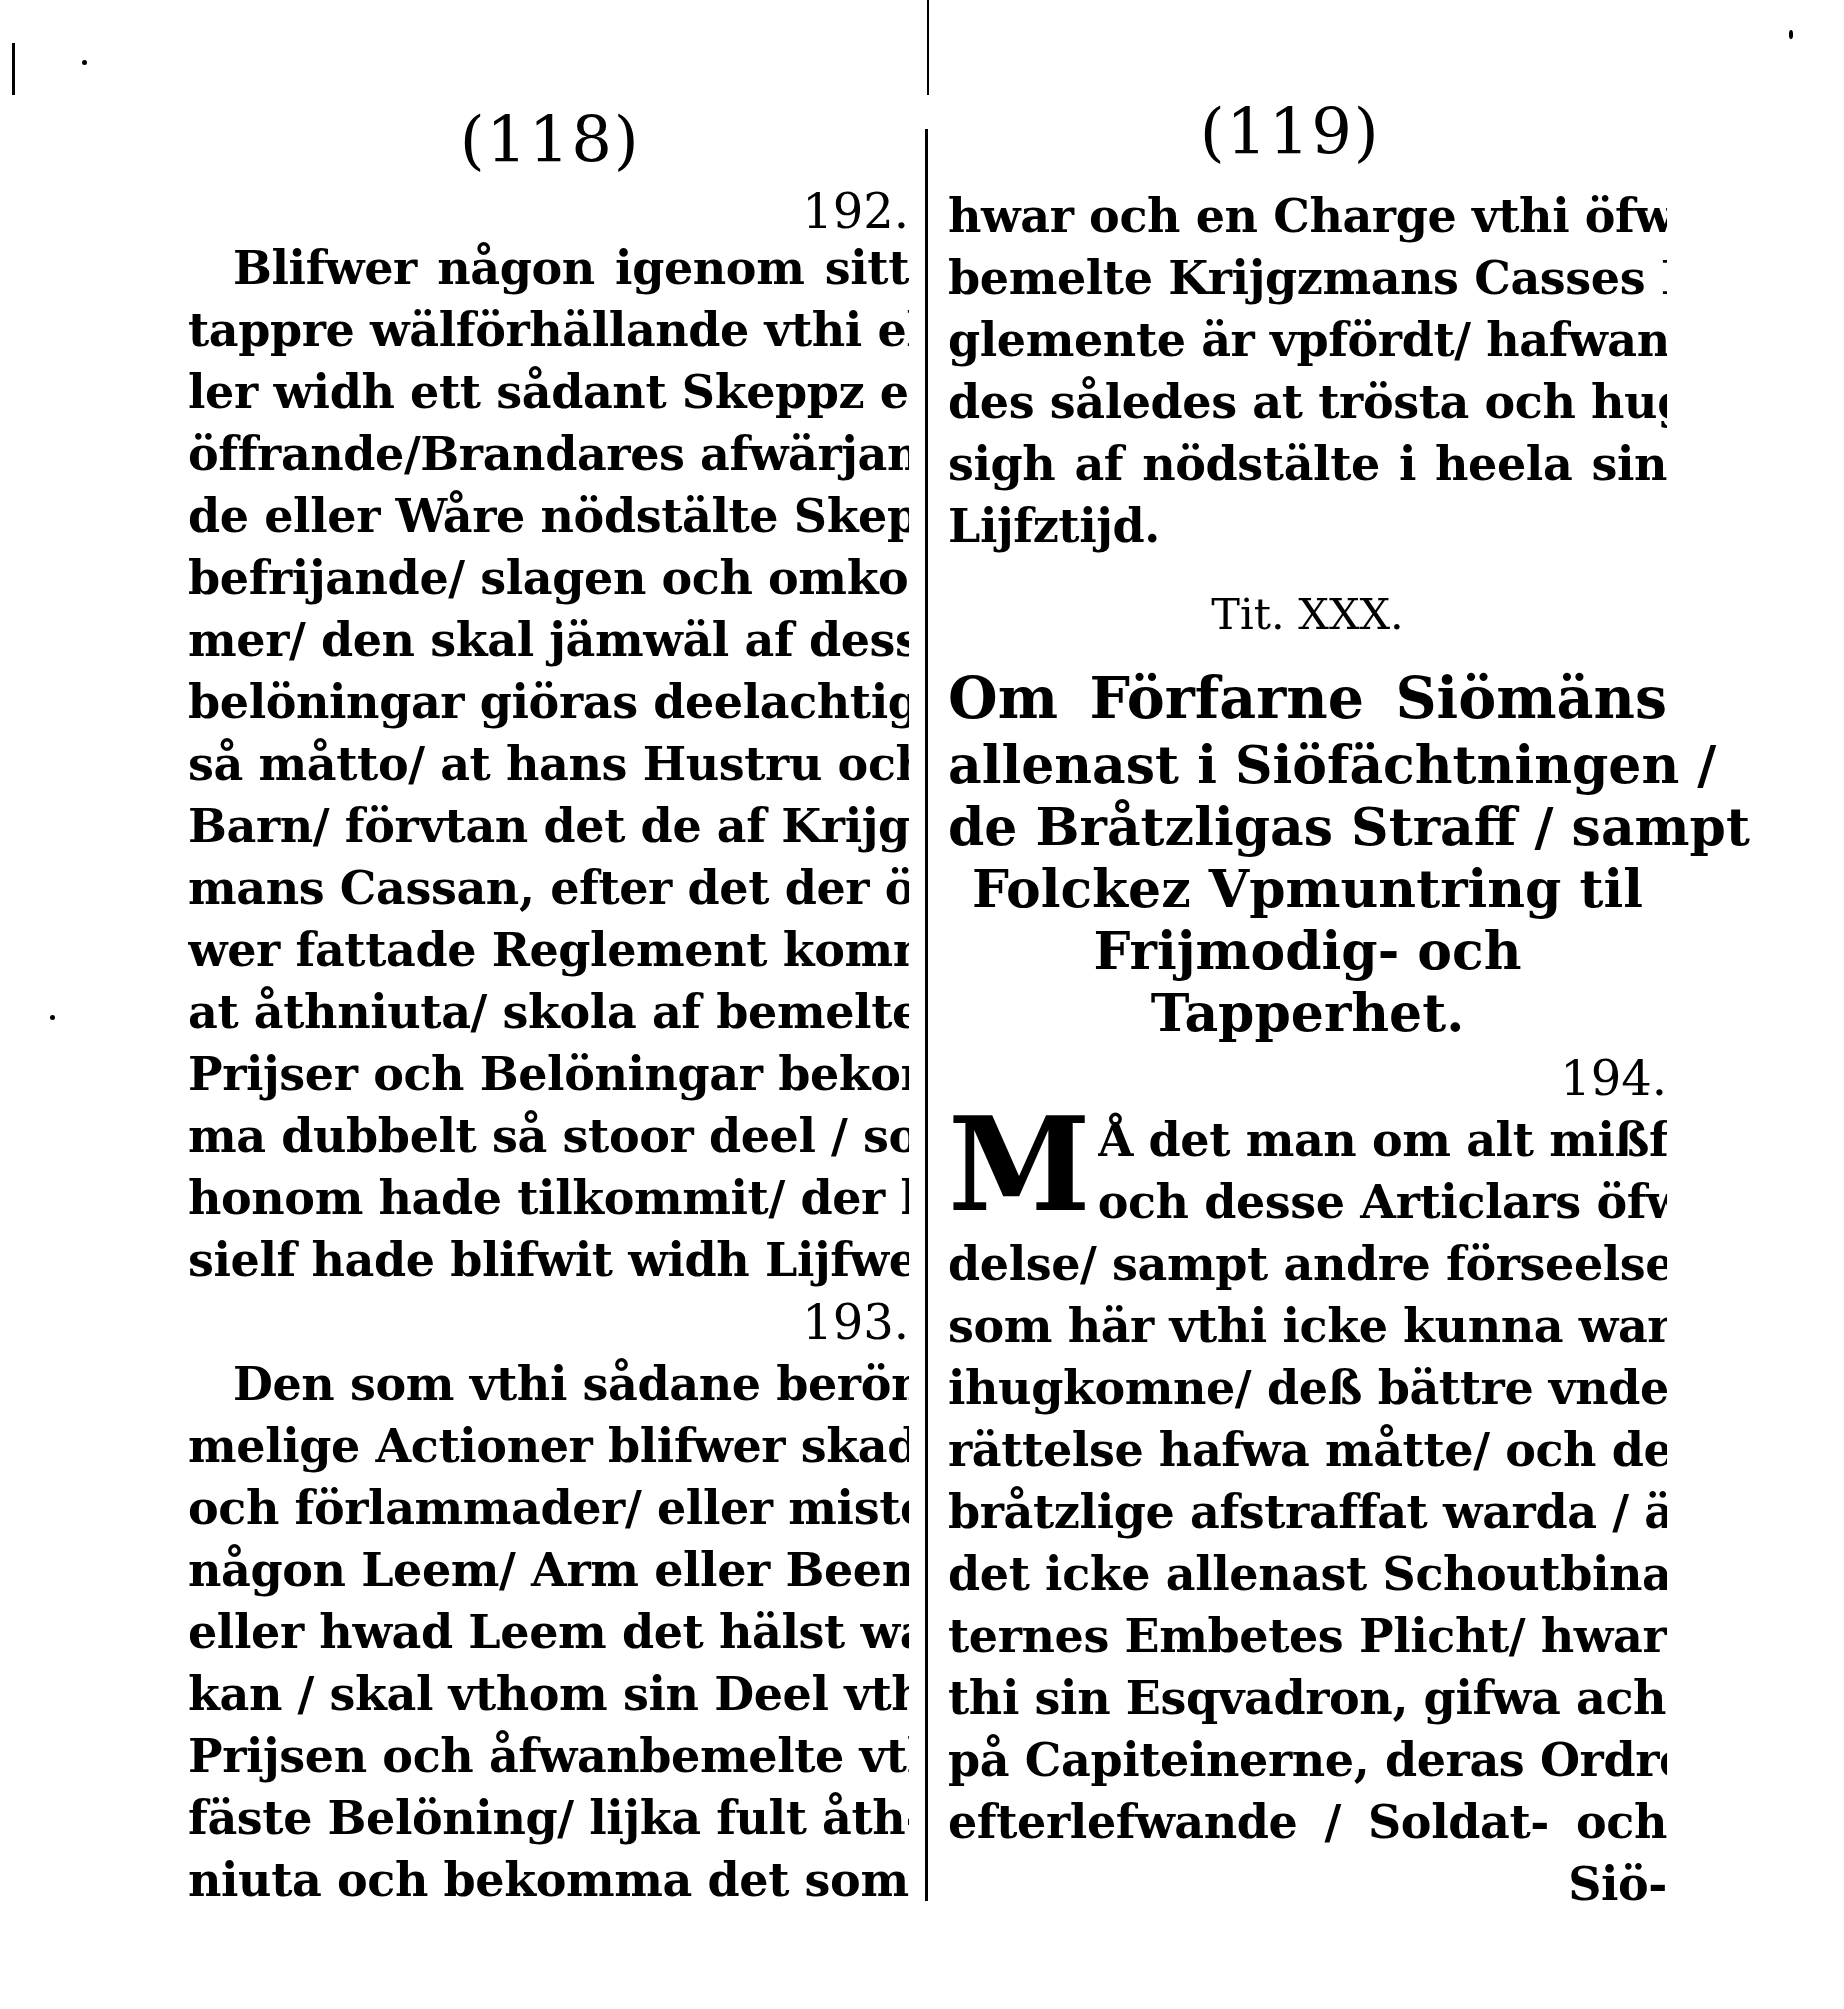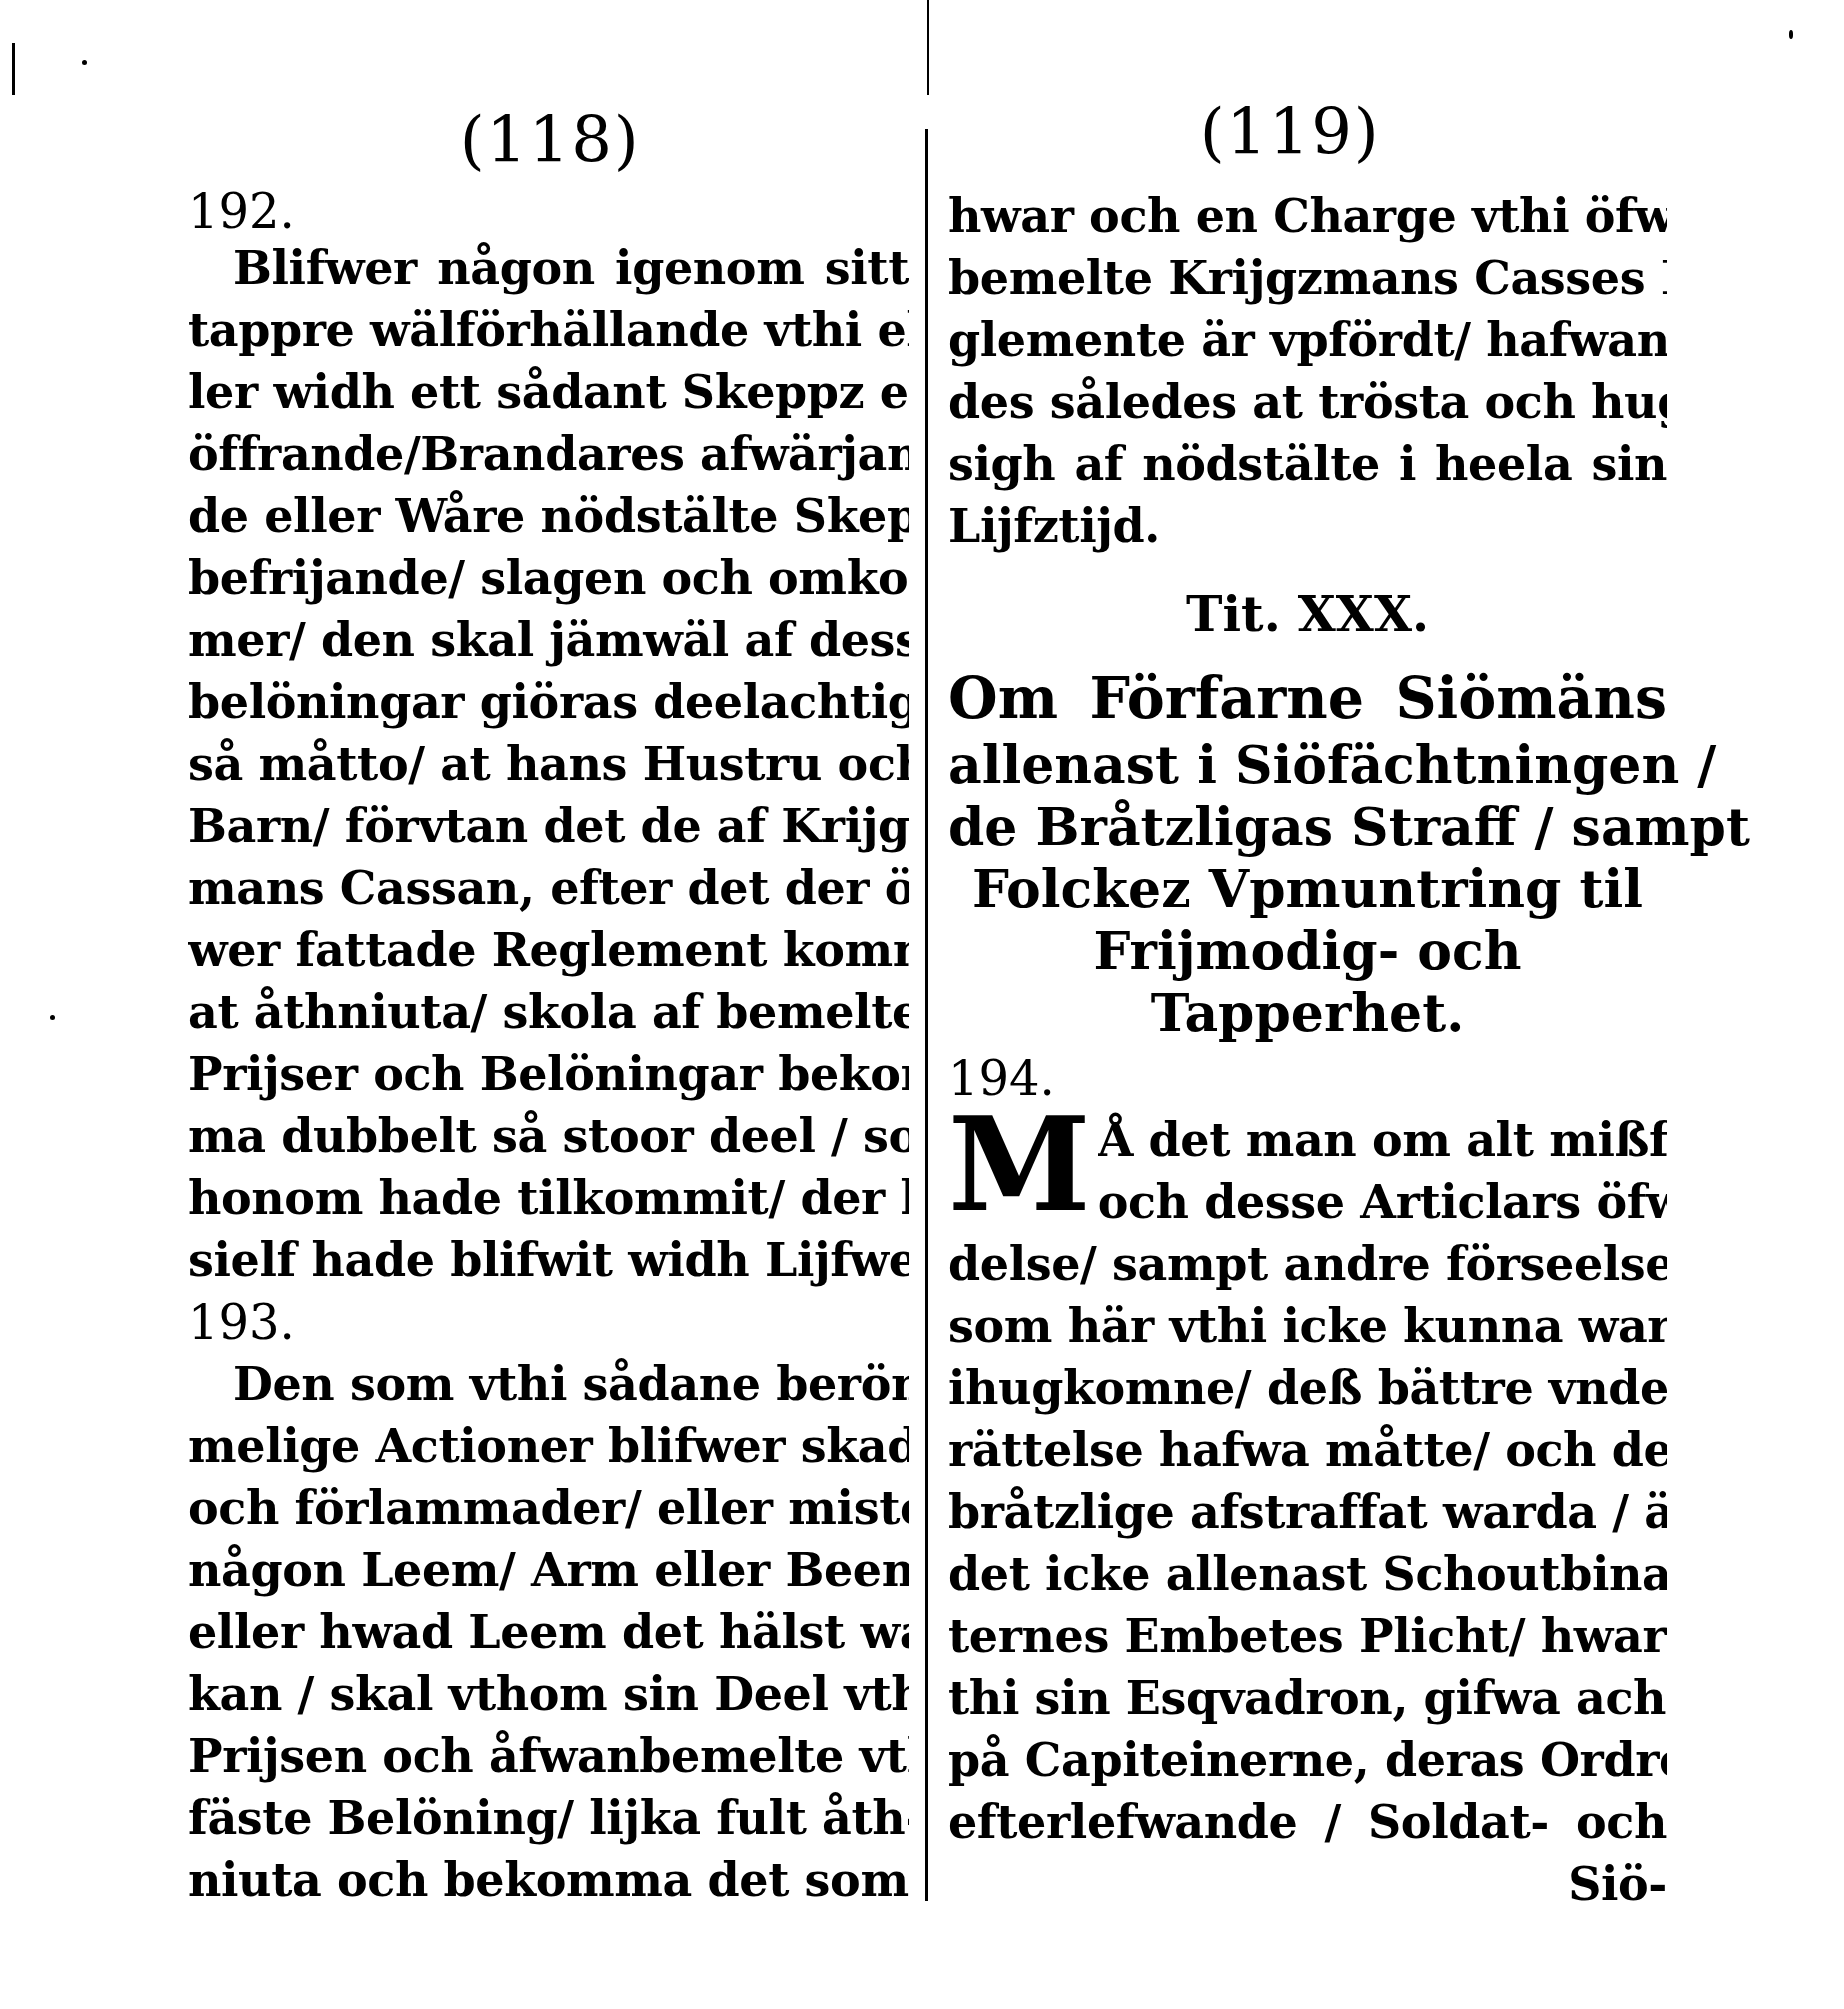--- a/index.html
+++ b/index.html
@@ -8,22 +8,22 @@
   .page { position:absolute; top:0; }
   #left-page { left:0; width:749px; height:2010px; }
   #right-page { left:929px; width:862px; height:2010px; }
   .gutter { position:absolute; left:925px; width:2.6px; background:#000; }
   .folio { position:absolute; font-family:"DejaVu Serif", serif; font-size:64px; letter-spacing:1.7px; text-align:center; }
   .col { position:absolute; font-family:"DejaVu Serif", serif; font-weight:bold; }
   .line { height:62px; line-height:62px; font-size:46px; white-space:nowrap; text-align:justify; text-align-last:justify; overflow:hidden; letter-spacing:-0.4px; }
   .line.last { text-align-last:left; }
   .line.right { text-align:right; text-align-last:right; }
   .line.indent { padding-left:45px; }
-  .sec-num { height:62px; line-height:62px; font-size:48px; text-align:left; font-weight:normal; }
-  .title-line { text-align:center; font-size:49px; height:62px; line-height:62px; font-weight:bold; }
+  .sec-num { height:62px; line-height:62px; font-size:48px; text-align:right; font-weight:normal; }
+  .title-line { text-align:center; font-size:43px; height:62px; line-height:62px; font-weight:normal; }
   .heading-line { height:62px; line-height:62px; font-size:52px; white-space:nowrap; text-align:justify; text-align-last:justify; }
   .heading-line.center { text-align:center; text-align-last:center; }
   .initial { float:left; font-size:129px; line-height:112px; height:120px; margin-right:6.9px; font-family:"DejaVu Serif", serif; font-weight:bold; }
   .smudge { position:absolute; background:#000; border-radius:50%; }
   .edge-mark { position:absolute; width:2.6px; background:#000; }
 </style>
 </head>
 <body>
 
 <div id="left-page" class="page">

